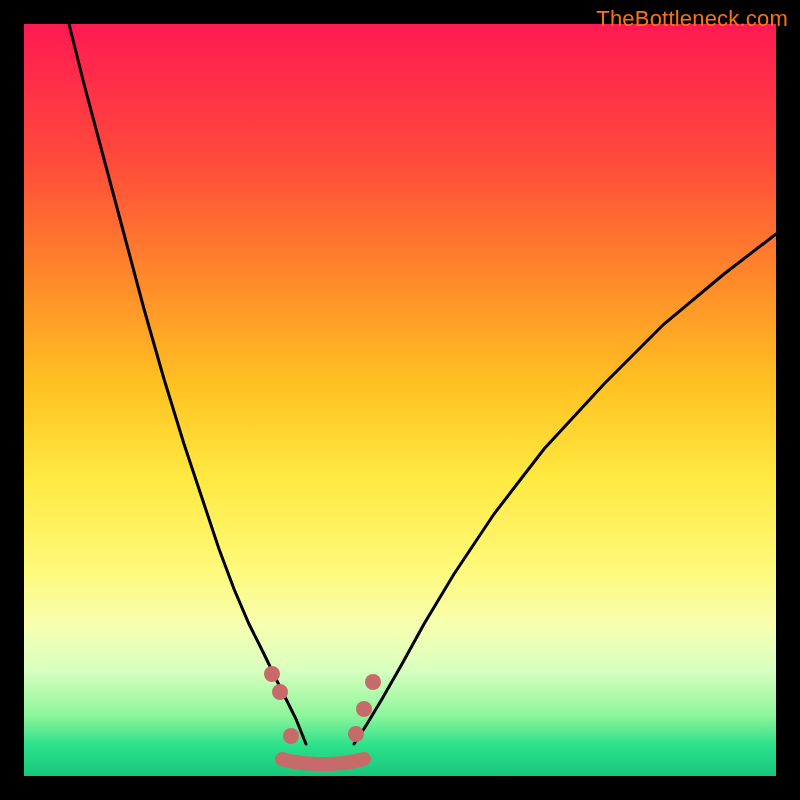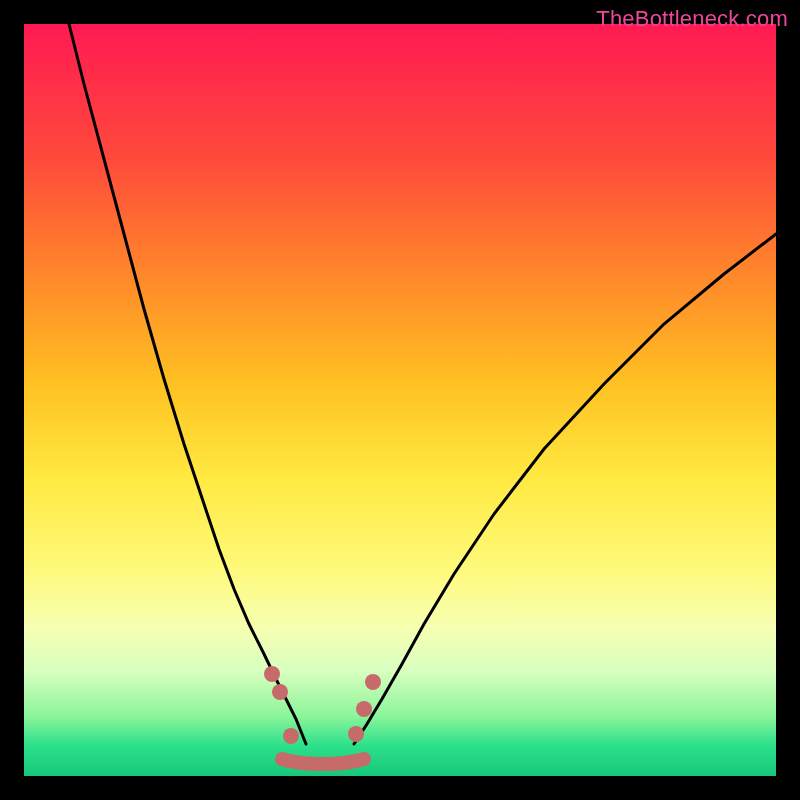--- a/index.html
+++ b/index.html
@@ -27,21 +27,21 @@
       #f7ffb0 80%,
       #d8ffc0 86%,
       #8cf59a 92%,
       #2be08a 96%,
       #18c77a 100%);
   }
   .attribution {
     position: absolute;
     top: 6px;
     right: 12px;
-    color: #ec4899;
+    color: #f97316;
     font-size: 22px;
     font-weight: 500;
     letter-spacing: 0.2px;
   }
   svg.curves {
     position: absolute;
     left: 0;
     top: 0;
     width: 752px;
     height: 752px;

